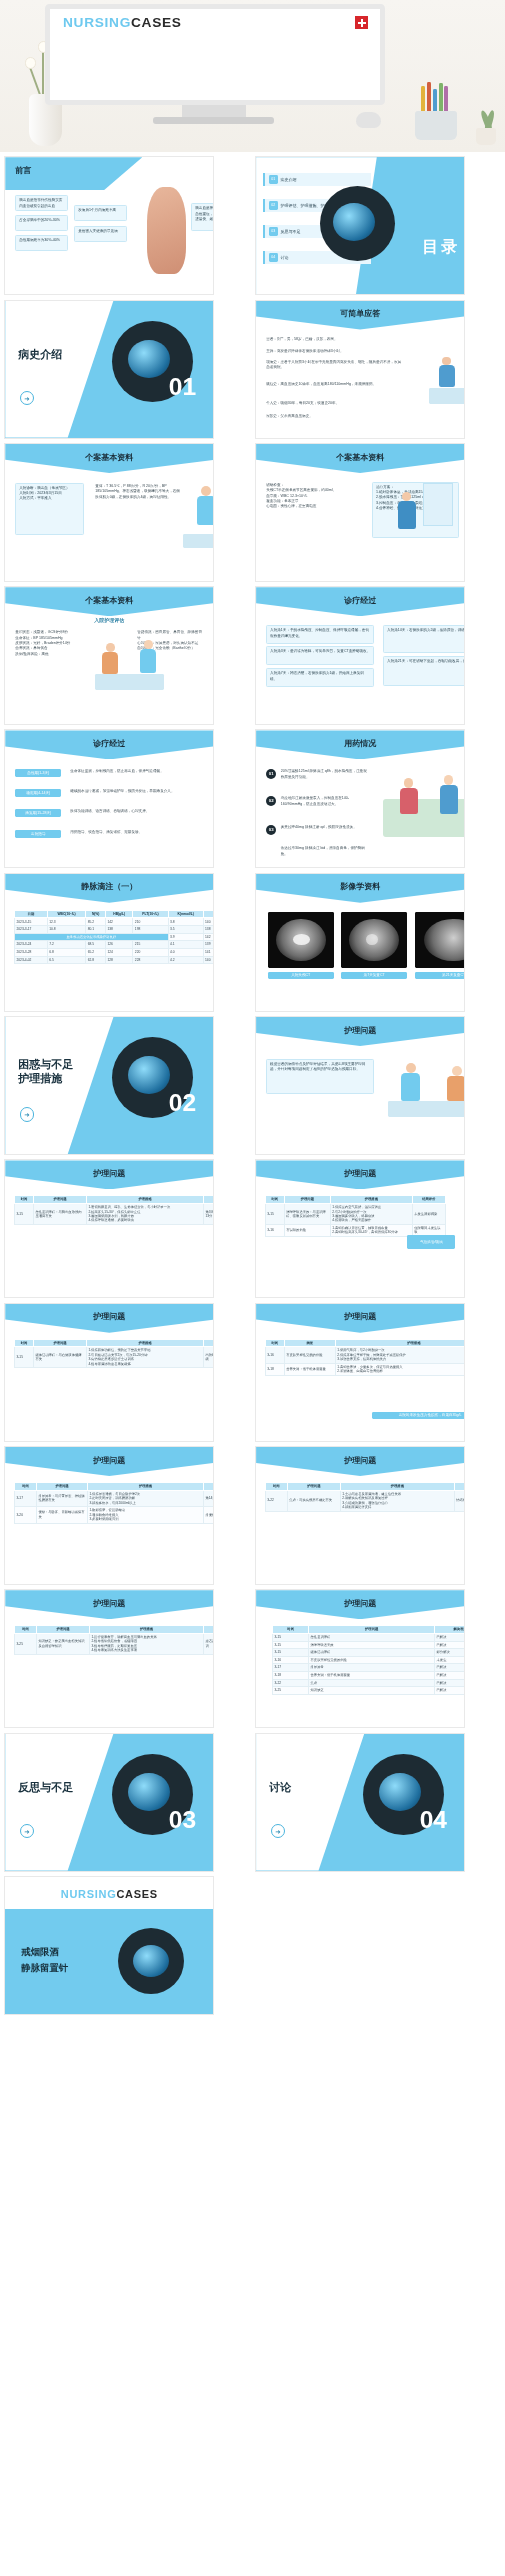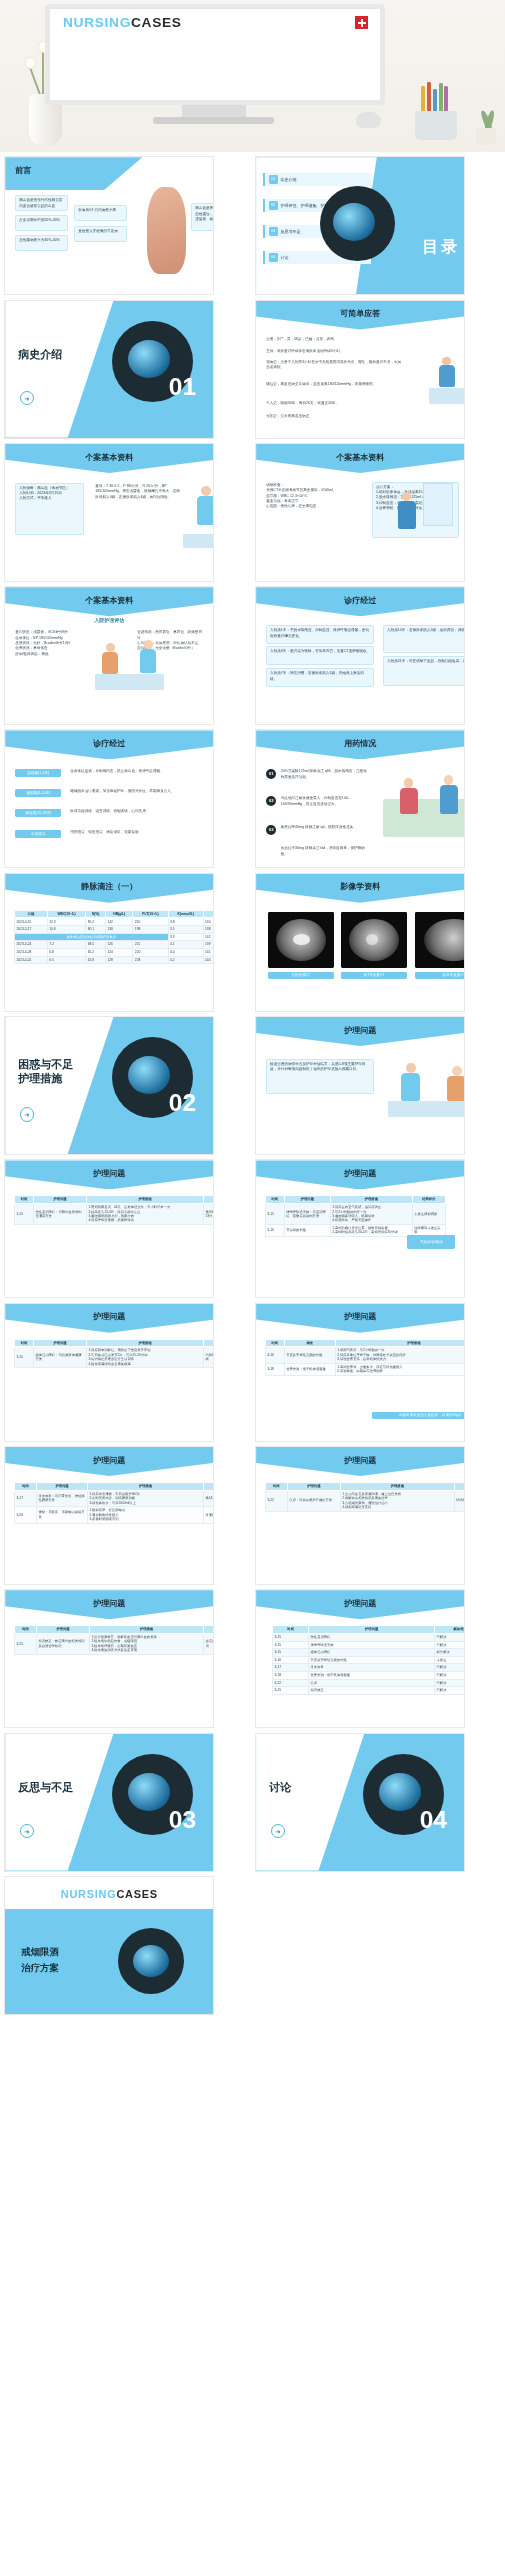--- a/index.html
+++ b/index.html
@@ -868,21 +868,21 @@
         <div class="bigno">04</div>
       </div>
     </div>
 
     <div class="slide thanks">
       <div class="logo-top">
         <span class="lt">NURSING</span><span>CASES</span>
       </div>
       <div style="position:absolute;left:0;right:0;top:32px;bottom:0;background:#72cbee"></div>
       <div class="big">戒烟限酒</div>
-      <div class="big" style="top:85px">治疗方案</div>
+      <div class="big" style="top:85px">静脉留置针</div>
       <div style="position:absolute;right:29px;top:51px;width:66px;height:66px;border-radius:50%;background:#1d2b33;
                   display:flex;align-items:center;justify-content:center">
         <div style="width:36px;height:32px;border-radius:50%;
                     background:radial-gradient(circle at 38% 34%,#8fdcfa,#1e6e9e 68%,#0b3550)"></div>
       </div>
     </div>
 
 
   </div>
 </div>

